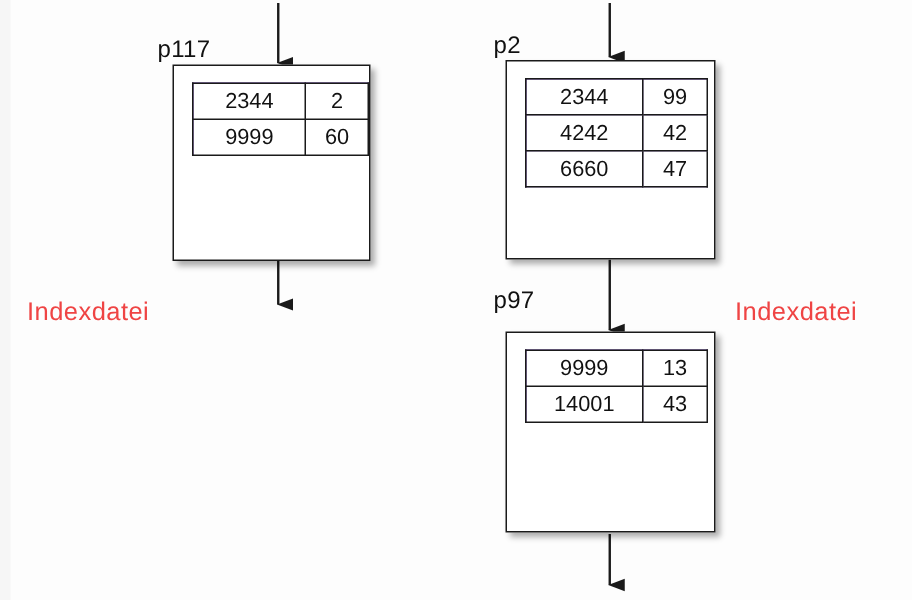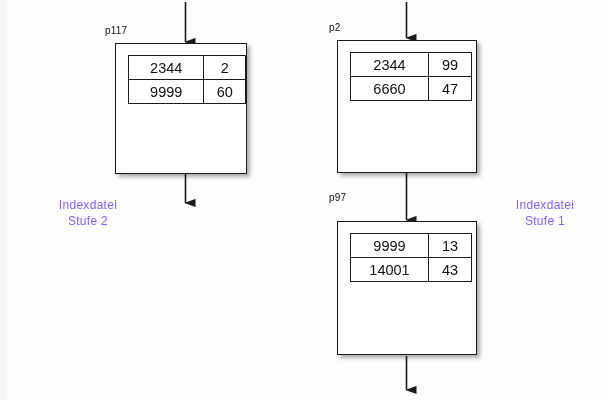--- a/index.html
+++ b/index.html
@@ -38,21 +38,21 @@
   
   .page-box {
     position: absolute;
     background: #ffffff;
     border: 1.6px solid #1a1a1a;
     box-sizing: border-box;
     box-shadow: 3px 3px 4px rgba(0,0,0,0.32);
   }
   .page-label {
     position: absolute;
-    font-size: 10px;
+    font-size: 16px;
     color: #111111;
     letter-spacing: 0.2px;
     white-space: nowrap;
   }
   
   .entry-table {
     position: absolute;
     border-collapse: collapse;
     background: #4c1d95;
     table-layout: fixed;
@@ -64,23 +64,23 @@
     text-align: center;
     height: 23px;
     padding: 0;
     background: #ffffff;
   }
   .entry-table td.key-cell { width: 77px; }
   .entry-table td.ptr-cell { width: 42px; }
   
   .caption {
     position: absolute;
-    font-size: 12px;
-    color: #8b5cf6;
-    text-align: center;
+    font-size: 17px;
+    color: #ef4444;
+    text-align: left;
     line-height: 1.35;
     letter-spacing: 0.3px;
     white-space: nowrap;
   }
 </style>
 </head>
 <body>
 
 <div id="diagram">
 
@@ -124,20 +124,24 @@
   <div class="page-label" style="left:329px; top:22px;">p2</div>
 
   <div class="page-box" style="left:337px; top:40px; width:140px; height:133px;">
     <table class="entry-table" style="left:12px; top:11px;">
       <tbody>
           <tr>
         <td class="key-cell">2344</td>
         <td class="ptr-cell">99</td>
       </tr>
       <tr>
+        <td class="key-cell">4242</td>
+        <td class="ptr-cell">42</td>
+      </tr>
+      <tr>
         <td class="key-cell">6660</td>
         <td class="ptr-cell">47</td>
       </tr>
     </tbody>
       </table>
   </div>
 
   <div class="page-label" style="left:329px; top:192px;">p97</div>
 
   <div class="page-box" style="left:337px; top:221px; width:140px; height:134px;">
@@ -150,21 +154,19 @@
       <tr>
         <td class="key-cell">14001</td>
         <td class="ptr-cell">43</td>
       </tr>
     </tbody>
       </table>
   </div>
 
   <div class="caption" style="left:18px; top:197px; width:140px;">
     <div>Indexdatei</div>
-    <div>Stufe 2</div>
   </div>
 
   <div class="caption" style="left:490px; top:197px; width:110px;">
     <div>Indexdatei</div>
-    <div>Stufe 1</div>
   </div>
 
 </div>
 
 </body></html>

